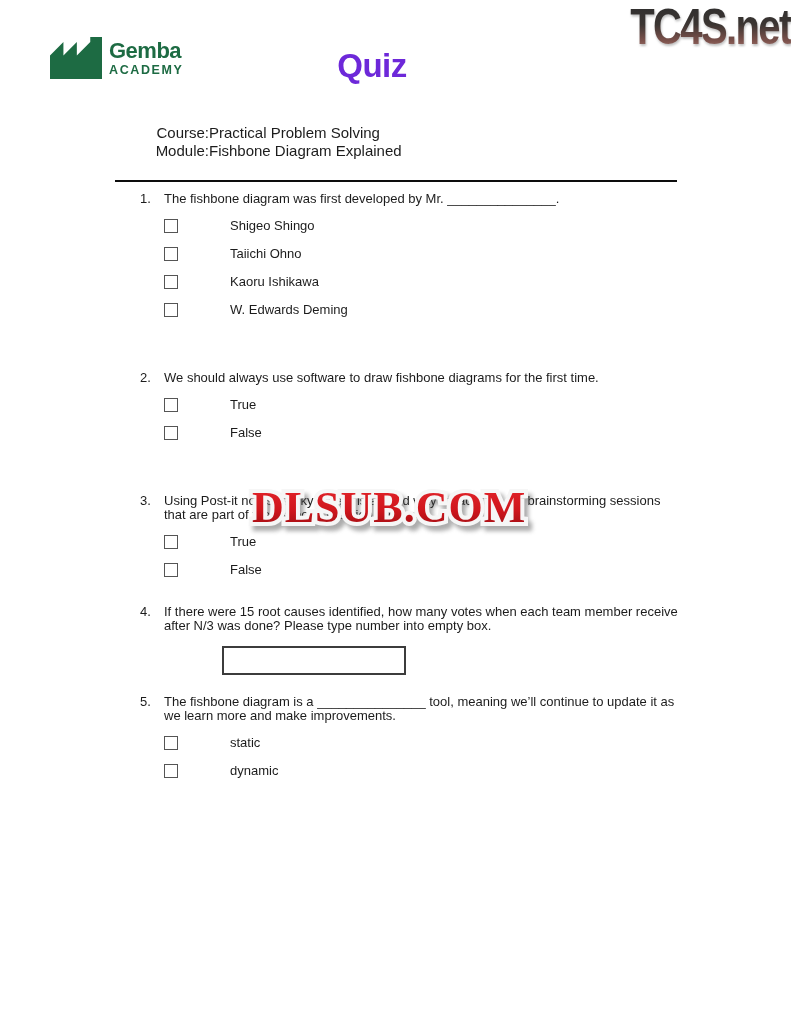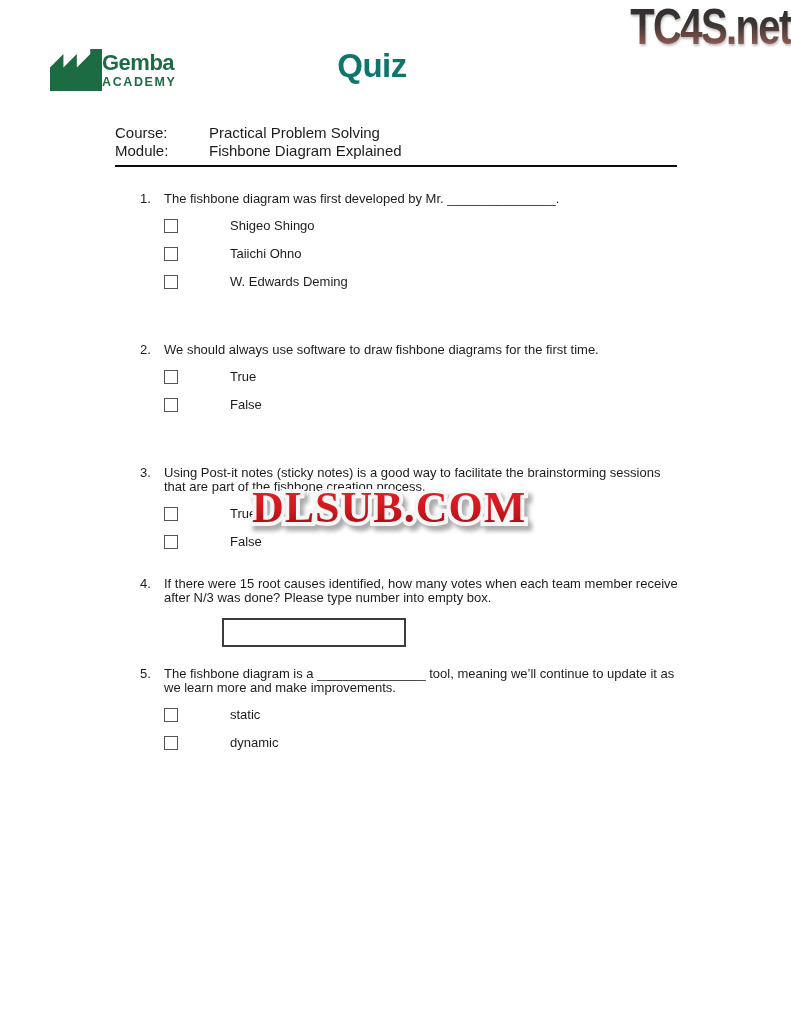--- a/index.html
+++ b/index.html
@@ -7,45 +7,45 @@
     position:relative;
     width:791px;height:1024px;
     margin:0 auto;
     background:#ffffff;
     font-family:"Liberation Sans", sans-serif;
     color:#1c1c1c;
     overflow:hidden;
   }
 
   
-  .logo{position:absolute;left:50px;top:48px;display:flex;align-items:center;}
+  .logo{position:absolute;left:50px;top:36px;display:flex;align-items:center;gap:7px;}
   .logo-icon{width:52px;height:44px;}
   .logo-text{display:flex;flex-direction:column;line-height:1;}
   .logo-name{font-size:22px;font-weight:bold;color:#1d6b43;letter-spacing:-0.5px;}
   .logo-sub{font-size:12.5px;font-weight:bold;color:#1d6b43;letter-spacing:1.6px;margin-top:2px;}
   .quiz-title{
     position:absolute;left:0;top:47px;width:744px;text-align:center;
-    font-size:33px;font-weight:bold;color:#0f766e;letter-spacing:-0.5px;
+    font-size:33px;font-weight:bold;color:#6d28d9;letter-spacing:-0.5px;
   }
 
   
   .wm-top{
     position:absolute;top:2px;right:0px;
     font-size:50px;font-weight:bold;letter-spacing:-2px;line-height:1;
     transform:scaleX(0.80);transform-origin:100% 0;
     background:linear-gradient(180deg,#2e2e2e 0%,#3b3532 45%,#7d524c 78%,#a8837d 100%);
     -webkit-background-clip:text;background-clip:text;color:transparent;
     filter:drop-shadow(1px 2px 1px rgba(0,0,0,0.25));
   }
 
   
   .course-block{
     position:absolute;left:115px;top:124px;width:562px;
-    border-bottom:2.5px solid #0d0d0d;padding-bottom:5px;
-    font-size:15px;line-height:18px;
+    border-bottom:2.5px solid #0d0d0d;padding-bottom:20px;
+    font-size:15px;line-height:18px;text-align:right;
   }
   .course-row{display:flex;}
   .course-label{width:94px;flex:0 0 94px;}
 
   
   .questions{position:absolute;left:140px;top:192px;width:560px;font-size:13px;line-height:14px;}
   .question{display:flex;margin-bottom:40px;}
   .question.q3{margin-bottom:14px;}
   .question.q4{margin-bottom:20px;}
   .q-num{flex:0 0 24px;}
@@ -137,20 +137,24 @@
   <div class="option-row">
     <span class="checkbox"></span>
     <span class="option-label">Shigeo Shingo</span>
   </div>
 
   <div class="option-row">
     <span class="checkbox"></span>
     <span class="option-label">Taiichi Ohno</span>
   </div>
 
+  <div class="option-row">
+    <span class="checkbox"></span>
+    <span class="option-label">Kaoru Ishikawa</span>
+  </div>
 
   <div class="option-row">
     <span class="checkbox"></span>
     <span class="option-label">W. Edwards Deming</span>
   </div>
 </div>
     </div>
   </div>
 
   <div class="question q2">

